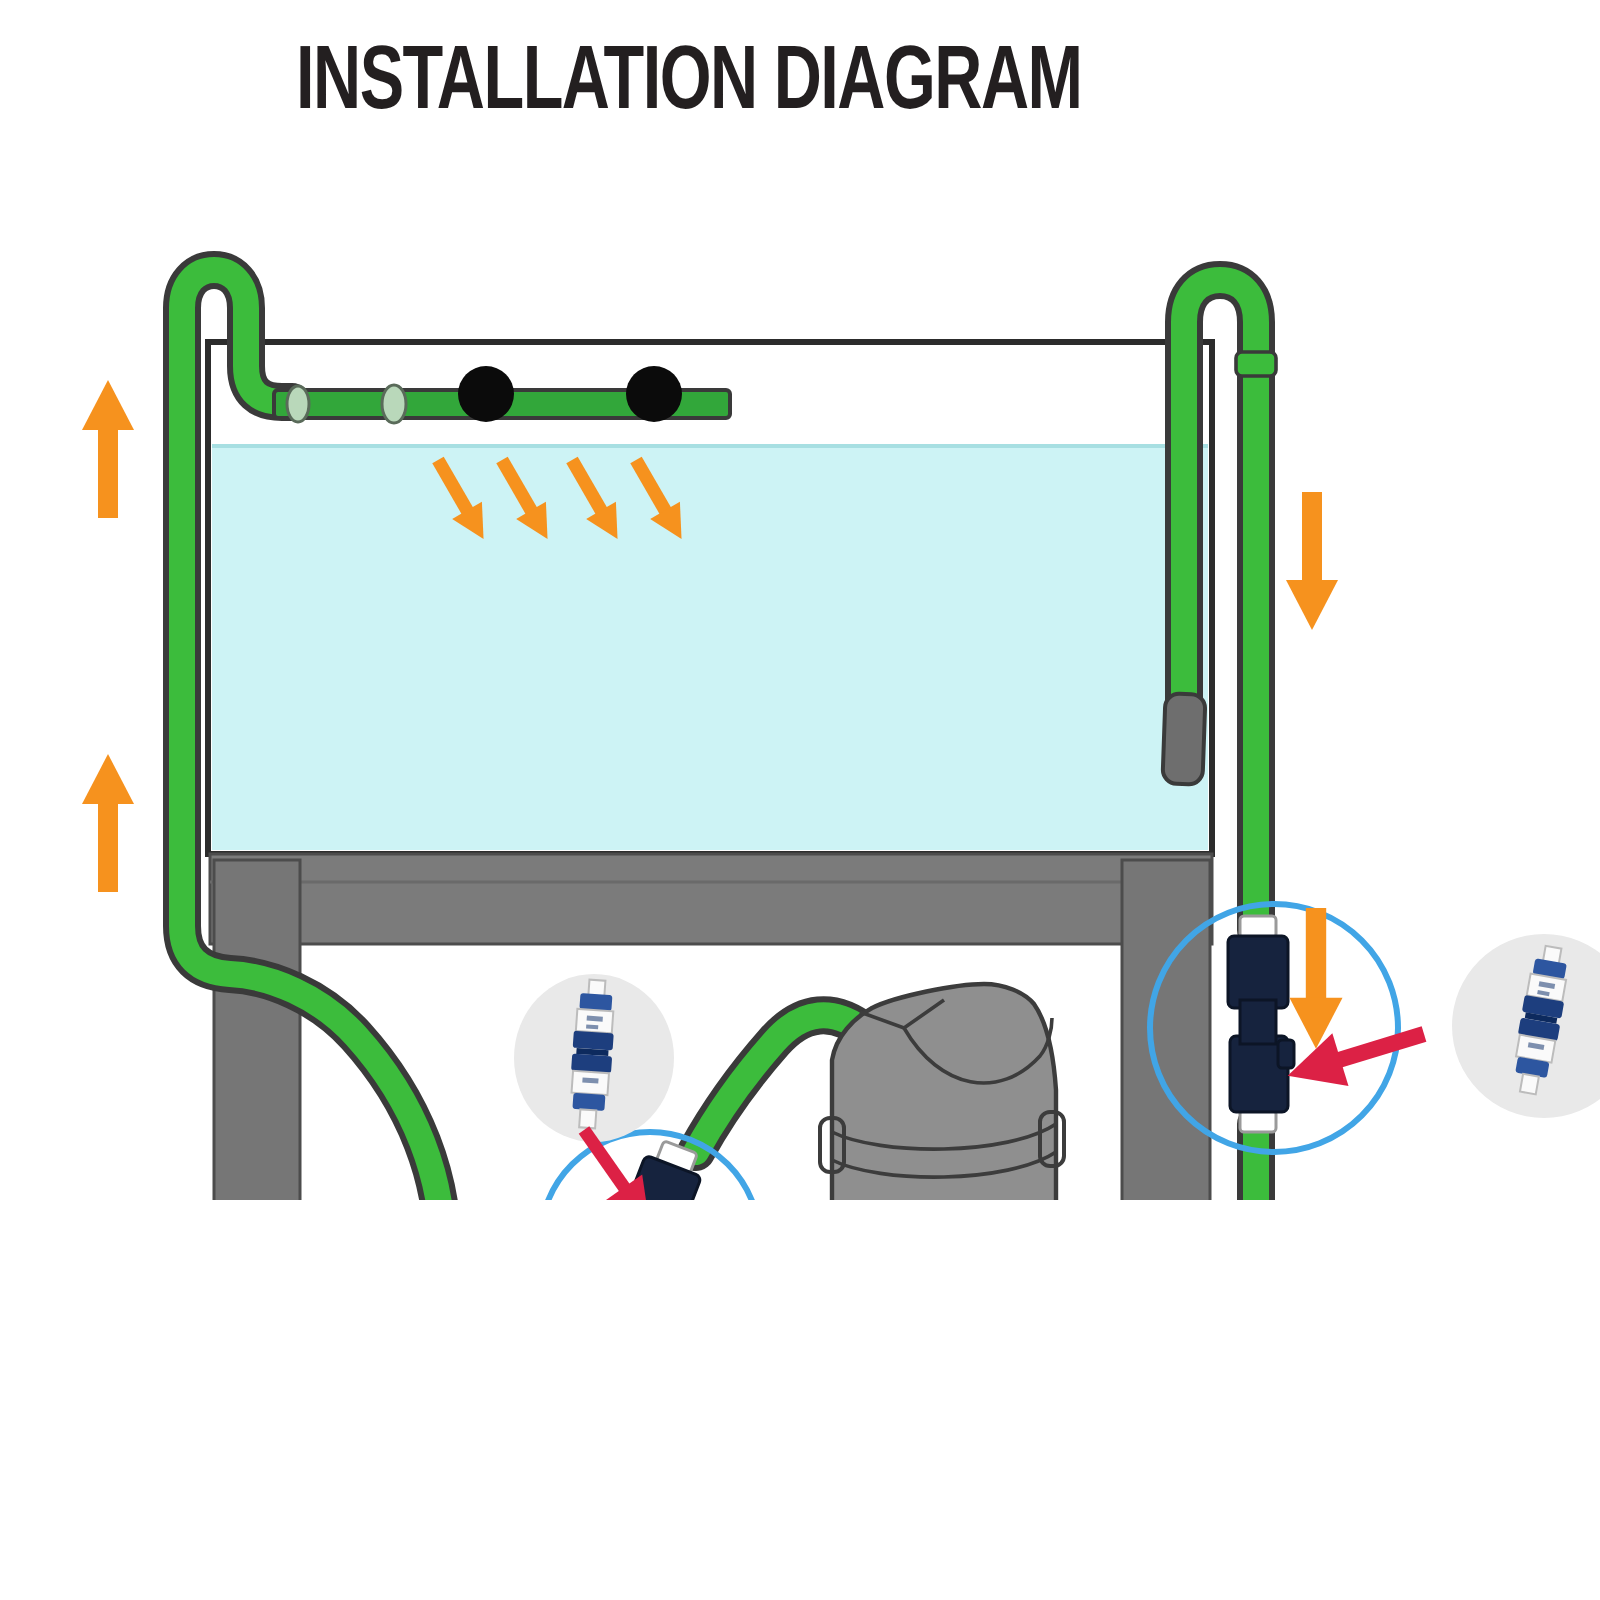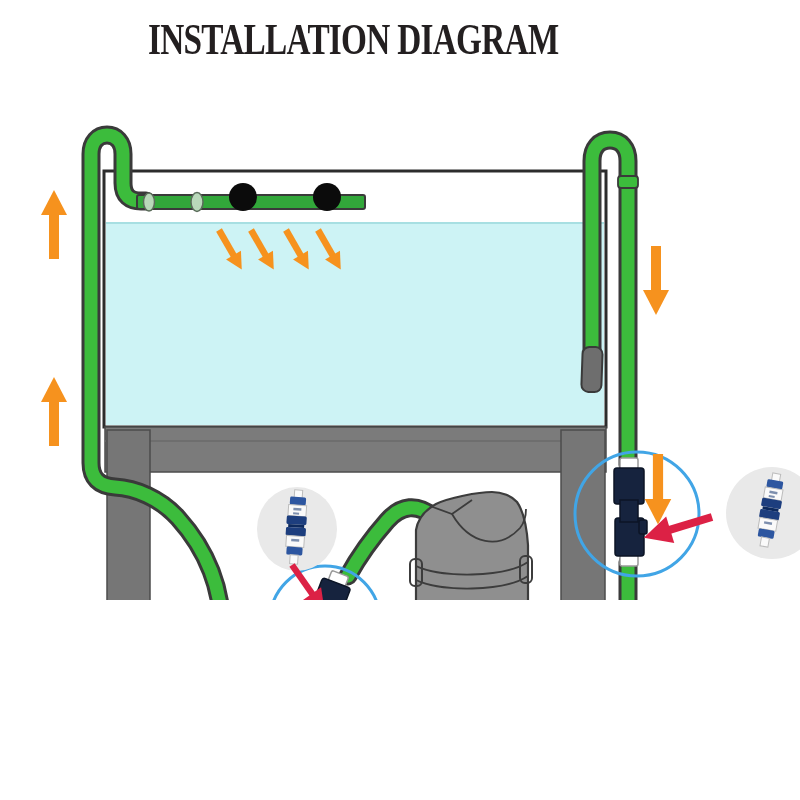--- a/index.html
+++ b/index.html
@@ -1,16 +1,16 @@
 <!DOCTYPE html>
 <html style="--background: #ffffff; --title-text: #231f20; --water: #cdf3f5; --water-line: #a7dfe2; --tank-outline: #2c2c2c; --tube-green: #3cbc3c; --tube-outline: #3a3a3a; --bar-green: #32a73a; --sleeve-green: #b9d8ba; --sleeve-outline: #5a6b5a; --stand-gray: #7b7b7b; --leg-gray: #767676; --stand-outline: #4c4c4c; --stand-seam: #6a6a6a; --canister-gray: #8f8f8f; --canister-outline: #3c3c3c; --strainer-gray: #6e6e6e; --knob-black: #0b0b0b; --clip-black: #141414; --valve-navy: #16233e; --valve-outline: #0c1526; --ring-white: #ffffff; --ring-outline: #9a9a9a; --flow-orange: #f6921e; --callout-blue: #41a5e6; --callout-red: #dc2145; --photo-gray: #e9e9e9; --product-blue: #2d56a0; --product-navy: #1d3e7e; --product-white: #fafafa; --product-mark: #7d8fae; --product-dark: #0d2a5e; --product-stub-outline: #bcbcbc;"><head>
 <meta charset="utf-8">
 <style>
   html,body{margin:0;padding:0;background:#fff;}
-  .diagram-stage{position:relative;width:800px;height:600px;background:var(--background,#fff);overflow:hidden;font-family:Liberation Serif, serif;}
+  .diagram-stage{position:relative;width:800px;height:600px;background:var(--background,#fff);overflow:hidden;font-family:Liberation Sans, sans-serif;}
   .diagram-title{position:absolute;left:148px;top:13px;font-size:45px;font-weight:bold;letter-spacing:-1px;color:var(--title-text,#231f20);transform:scaleX(0.74);transform-origin:0 0;white-space:nowrap;}
   svg{position:absolute;left:0;top:0;}
   
   .casing{fill:none;stroke:var(--tube-outline);stroke-width:19;stroke-linecap:round;stroke-linejoin:round;}
   .core{fill:none;stroke:var(--tube-green);stroke-width:13;stroke-linecap:round;stroke-linejoin:round;}
   .tank-outline{fill:none;stroke:var(--tank-outline);stroke-width:3;}
   .water{fill:var(--water);}
   .water-line{stroke:var(--water-line);stroke-width:2;}
   .stand{fill:var(--stand-gray);stroke:var(--stand-outline);stroke-width:1.5;}
   .leg{fill:var(--leg-gray);stroke:var(--stand-outline);stroke-width:1.5;}

